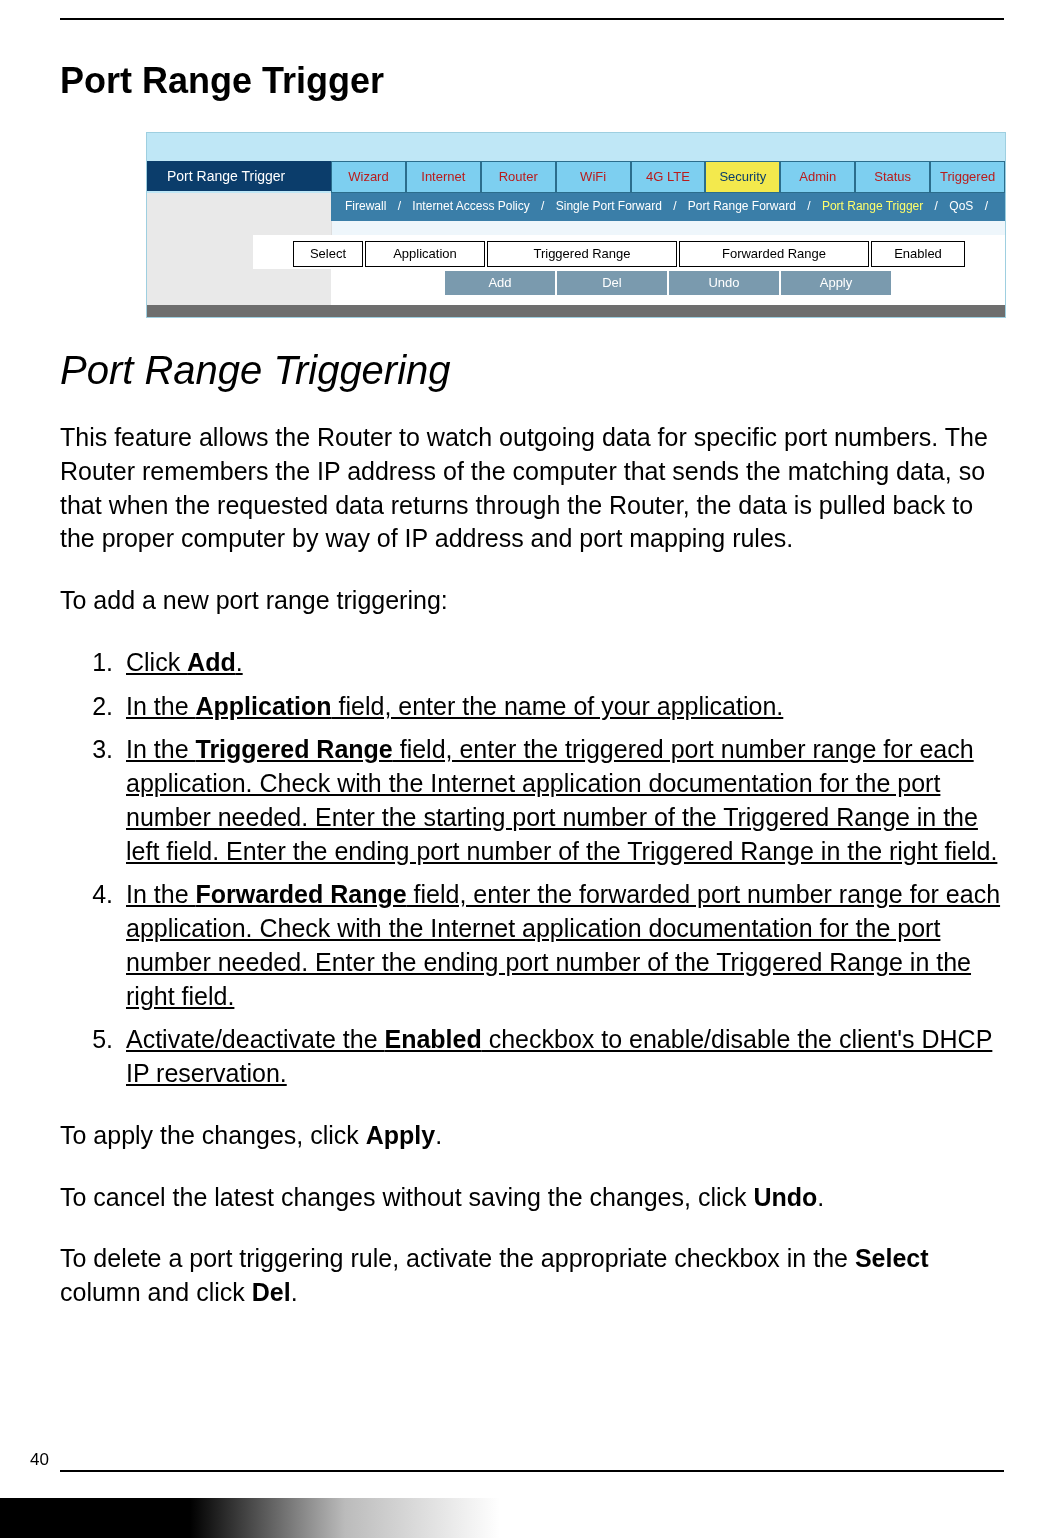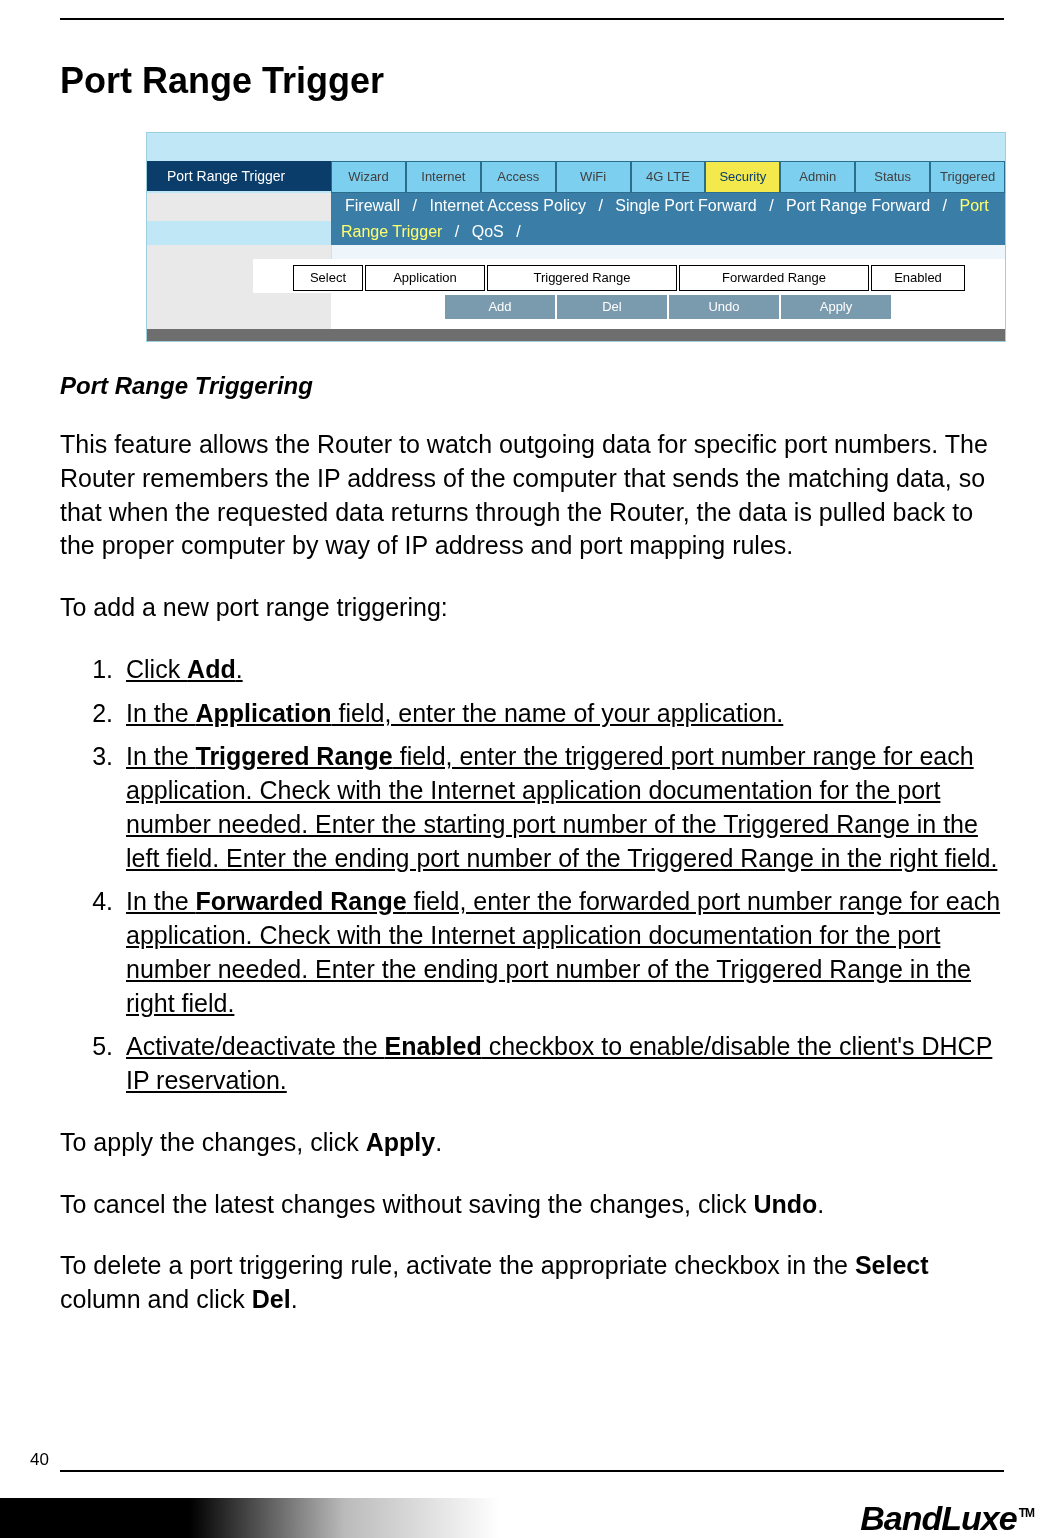--- a/index.html
+++ b/index.html
@@ -7,50 +7,50 @@
     font-family: Arial, Helvetica, sans-serif;
     width: 1064px;
     height: 1538px;
     background: #fff;
     color: #000;
     position: relative;
     padding: 0 60px;
   }
   .top-rule { border-top: 2px solid #000; margin-top: 18px; }
   h1.section-title { font-size: 36px; font-weight: bold; margin: 40px 0 30px 0; }
-  h2.subsection-title { font-size: 24px; font-weight: bold; font-style: italic; margin: 30px 0 20px 0; }
+  h2.subsection-title { font-size: 40px; font-weight: normal; font-style: italic; margin: 30px 0 20px 0; }
   p.body { font-size: 25px; line-height: 1.35; margin: 28px 0; }
   ol.steps { list-style: decimal; margin: 8px 0 8px 60px; font-size: 25px; line-height: 1.35; text-decoration: underline; }
   ol.steps li { margin: 10px 0; padding-left: 6px; }
   b { font-weight: bold; }
 
   
   .ui-shot {
     width: 860px; margin: 0 0 0 86px; background: #bfe7f6;
     border: 1px solid #9ecfe0; font-size: 14px;
   }
   .ui-top { height: 28px; background: #bfe7f6; }
   .ui-row { display: flex; align-items: stretch; }
   .ui-left {
     width: 184px; background: #0b3d6b; color: #fff;
     display: flex; align-items: center; padding-left: 20px; font-size: 14px;
     height: 30px;
   }
   .ui-tabs { display: flex; flex: 1; background: #0b3d6b; }
   .tab {
     flex: 1 1 0; text-align: center; line-height: 30px;
-    color: #404040; background: #7dcff0;
+    color: #b91c1c; background: #7dcff0;
     border: 1px solid #2b6d8c; font-size: 13px; cursor: pointer;
     min-width: 0; overflow: hidden;
   }
   .tab.active { background: #f3e94d; color: #0b3d6b; }
   .sub-row { display: flex; align-items: stretch; }
   .sub-left { width: 184px; background: #e9e9e9; height: 28px; }
   .sub-tabs {
-    flex: 1; background: #3a7ea8; color: #fff; font-size: 16px;
+    flex: 1; background: #3a7ea8; color: #fff; font-size: 12px;
     line-height: 26px; padding-left: 10px;
   }
   .sub-tabs span { margin: 0 4px; cursor: pointer; }
   .sub-tabs .active { color: #ffff6b; }
   .gap-row { display: flex; }
   .gap-left { width: 184px; background: #e9e9e9; height: 14px; }
   .gap-main { flex: 1; background: #eef6fb; height: 14px; border-left: 1px solid #ddd; }
   .table-row { display: flex; }
   .table-left { width: 184px; background: #e9e9e9; }
   .table-main { flex: 1; background: #fff; padding: 6px 40px 2px 40px; }
@@ -108,21 +108,21 @@
 
 <h1 class="section-title">Port Range Trigger</h1>
 
 <div class="ui-shot">
   <div class="ui-top"></div>
   <div class="ui-row">
     <div class="ui-left">Port Range Trigger</div>
     <div class="ui-tabs">
       <div class="tab">Wizard</div>
       <div class="tab">Internet</div>
-      <div class="tab">Access</div>
+      <div class="tab">Router</div>
       <div class="tab">WiFi</div>
       <div class="tab">4G LTE</div>
       <div class="tab active">Security</div>
       <div class="tab">Admin</div>
       <div class="tab">Status</div>
       <div class="tab">Triggered</div>
     </div>
   </div>
   <div class="sub-row">
     <div class="sub-left"></div>
@@ -183,19 +183,14 @@
 
 <p class="body"><span>To delete a port triggering rule, activate the appropriate checkbox in the </span><b>Select</b><span> column and click </span><b>Del</b><span>.</span></p>
 
 <div class="page-num-rule"></div>
 <div class="page-num">40</div>
 
 <div class="footer">
   <div class="footer-bar">
     <div class="fbar-dark"></div>
     <div class="fbar-grad"></div>
-    <div class="fbar-fill">
-      <span class="brand">
-        <span>BandLuxe</span><span class="tm">TM</span>
-      </span>
-    </div>
   </div>
 </div>
 
 </body></html>

